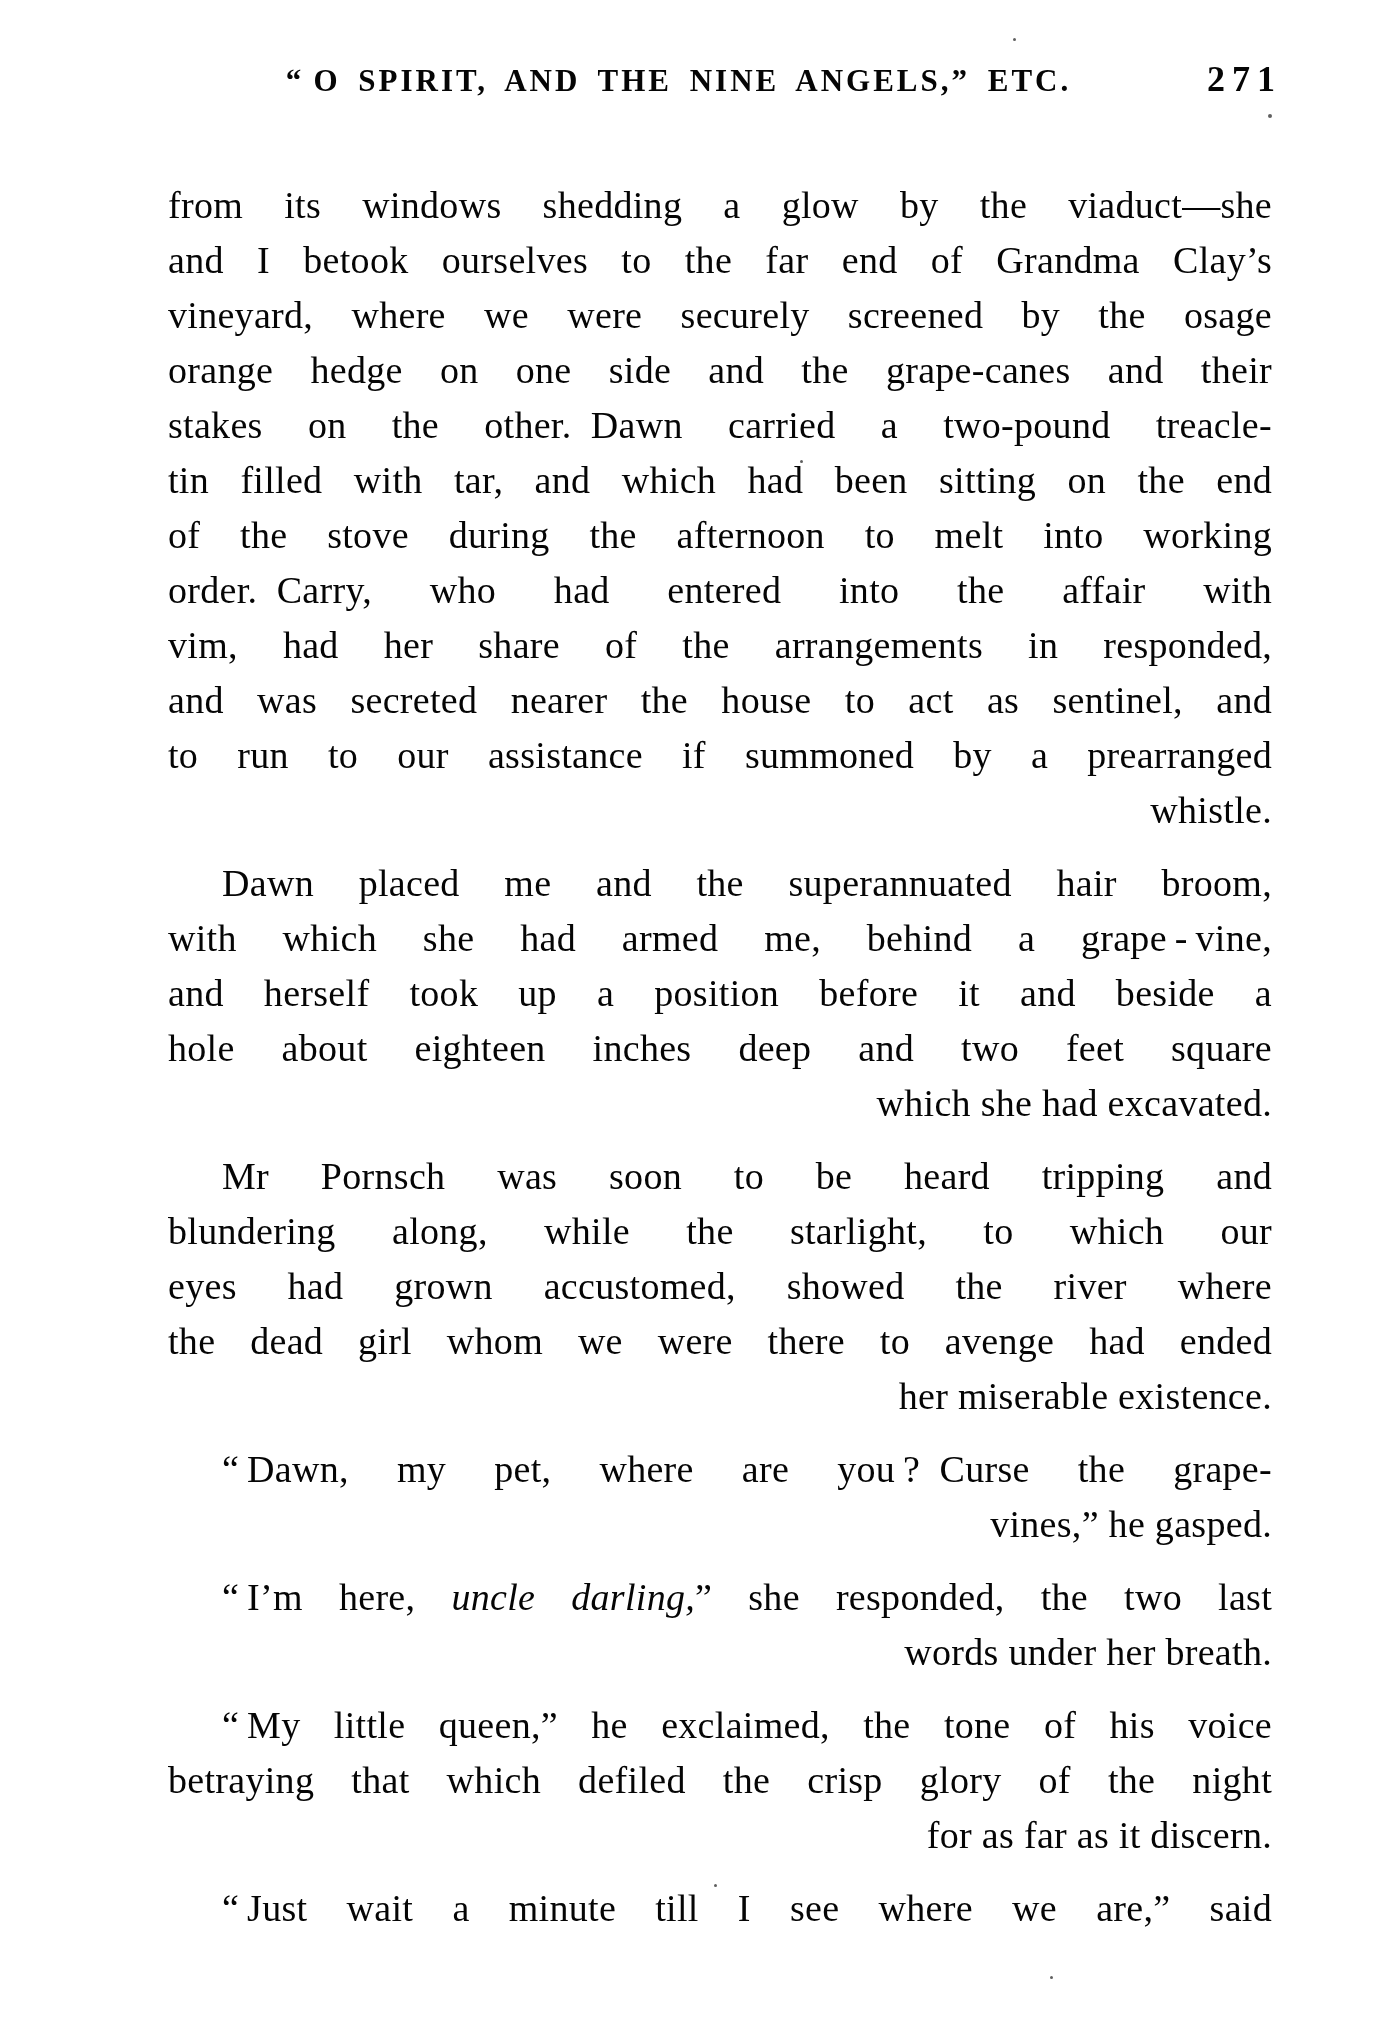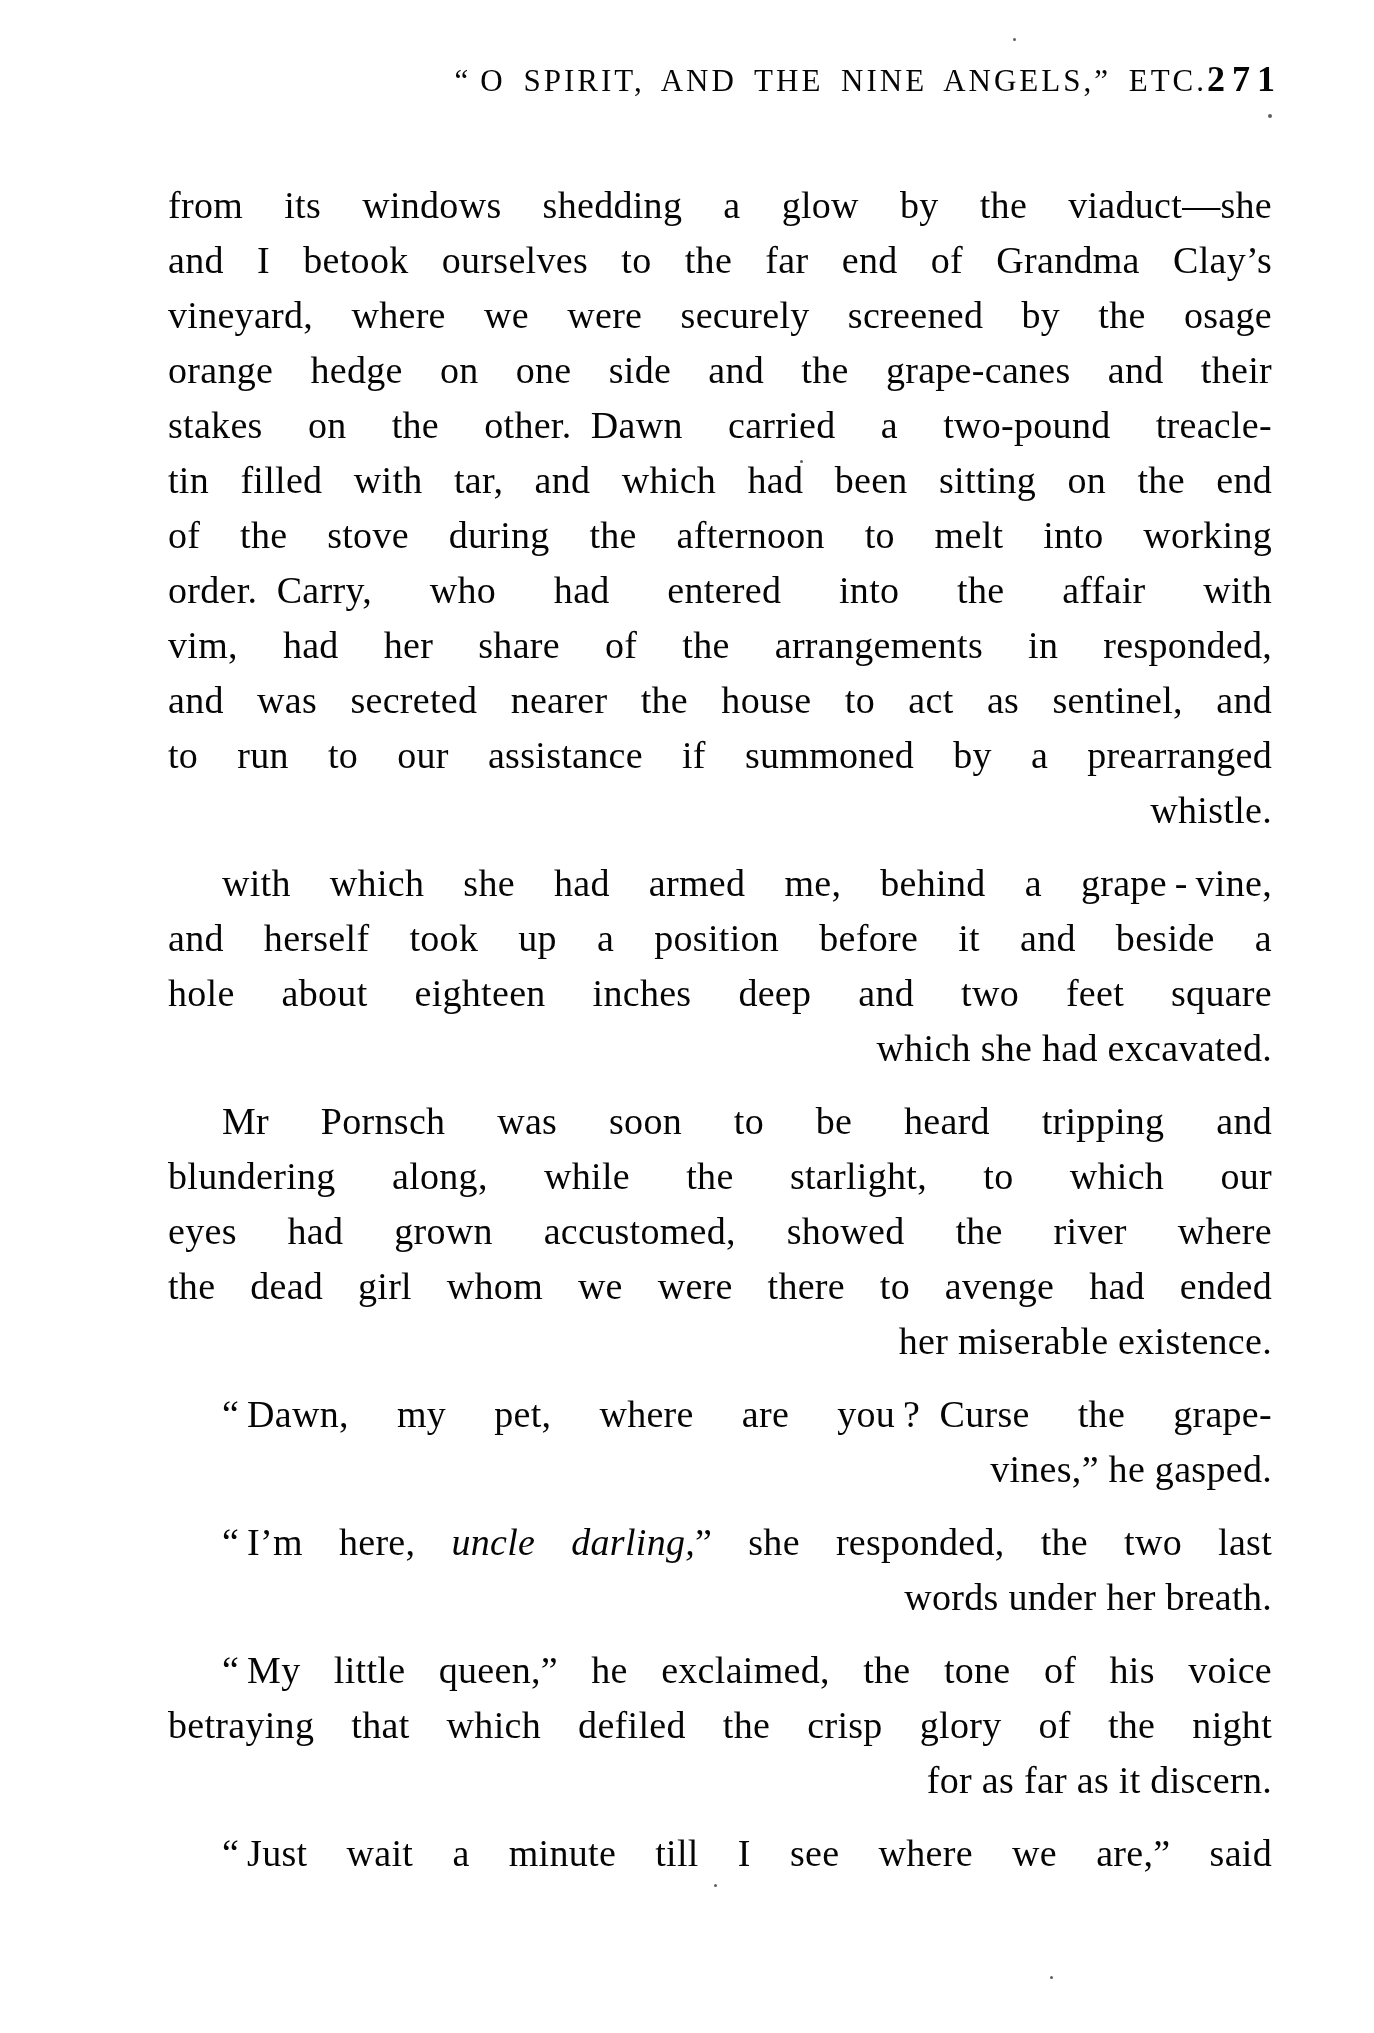--- a/index.html
+++ b/index.html
@@ -19,23 +19,23 @@
   .running-header {
     position: absolute;
     top: 58px;
     left: 150px;
     width: 1140px;
     display: flex;
     align-items: baseline;
   }
   .header-title {
     flex: 1 1 auto;
-    text-align: right;
+    text-align: center;
     font-size: 31px;
-    font-weight: 400;
+    font-weight: 700;
     letter-spacing: 3px;
     word-spacing: 7px;
     white-space: pre;
   }
   .page-number {
     flex: 0 0 auto;
     font-size: 36px;
     font-weight: 700;
     letter-spacing: 7px;
     margin-right: 8px;
@@ -88,20 +88,21 @@
         <div class="line just">stakes on the other. Dawn carried a two-pound treacle-</div>
         <div class="line just">tin filled with tar, and which had been sitting on the end</div>
         <div class="line just">of the stove during the afternoon to melt into working</div>
         <div class="line just">order. Carry, who had entered into the affair with</div>
         <div class="line just">vim, had her share of the arrangements in responded,</div>
         <div class="line just">and was secreted nearer the house to act as sentinel, and</div>
         <div class="line just">to run to our assistance if summoned by a prearranged</div>
         <div class="line">whistle.</div>
       </div>
       <div class="para indent">
+        <div class="line just">Dawn placed me and the superannuated hair broom,</div>
         <div class="line just">with which she had armed me, behind a grape - vine,</div>
         <div class="line just">and herself took up a position before it and beside a</div>
         <div class="line just">hole about eighteen inches deep and two feet square</div>
         <div class="line">which she had excavated.</div>
       </div>
       <div class="para indent">
         <div class="line just">Mr Pornsch was soon to be heard tripping and</div>
         <div class="line just">blundering along, while the starlight, to which our</div>
         <div class="line just">eyes had grown accustomed, showed the river where</div>
         <div class="line just">the dead girl whom we were there to avenge had ended</div>

